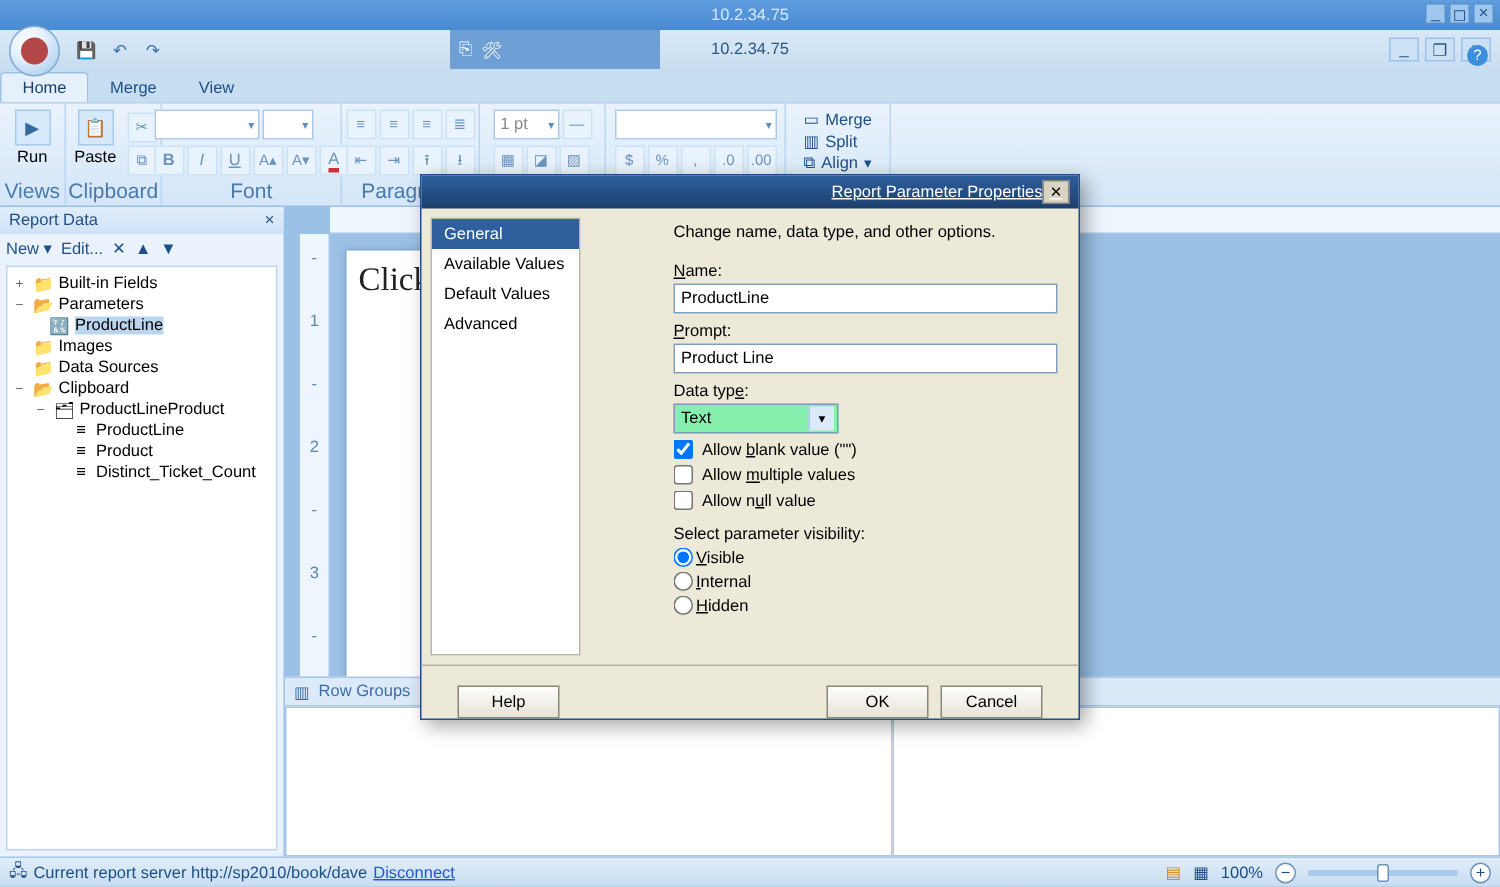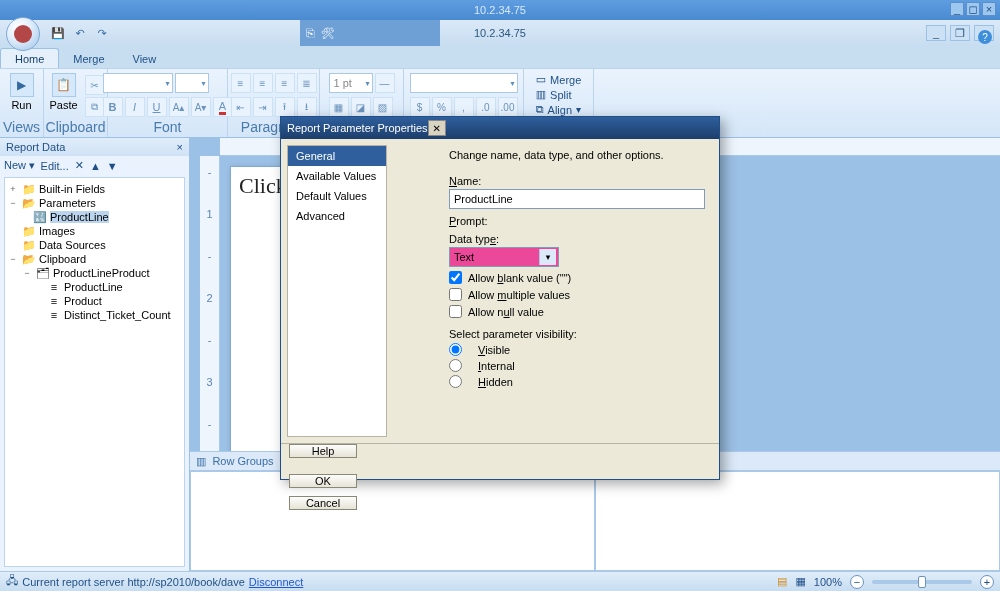--- a/index.html
+++ b/index.html
@@ -69,37 +69,37 @@
 
 .status{position:absolute;bottom:0;left:0;right:0;height:20px;background:linear-gradient(#e0edfa,#c7ddf0);display:flex;align-items:center;padding:0 6px;color:#1f4f87;border-top:1px solid #aac9e8;gap:4px;}
 .status .link{color:#2257d6;text-decoration:underline;cursor:pointer;}
 .status .right{margin-left:auto;display:flex;align-items:center;gap:8px;}
 .zoom-track{width:100px;height:4px;background:#aac9e8;position:relative;border-radius:2px;}
 .zoom-thumb{position:absolute;top:-4px;left:46px;width:8px;height:12px;background:#fff;border:1px solid #6b93bd;border-radius:2px;}
 .circ{width:14px;height:14px;border:1px solid #6b93bd;border-radius:50%;display:flex;align-items:center;justify-content:center;cursor:pointer;background:#fff;}
 
 
 .dialog{position:absolute;top:116px;left:280px;width:440px;height:364px;background:#ece9d8;border:1px solid #1f4f87;box-shadow:4px 4px 12px rgba(0,0,0,.35);display:flex;flex-direction:column;z-index:100;}
-.dlg-title{height:22px;background:linear-gradient(#2f5f9d,#1c3e6b);color:#fff;display:flex;align-items:center;padding:0 6px;justify-content:flex-start;}
+.dlg-title{height:22px;background:linear-gradient(#2f5f9d,#1c3e6b);color:#fff;display:flex;align-items:center;padding:0 6px;justify-content:flex-end;text-decoration:underline;}
 .dlg-title .x{width:18px;height:16px;background:#d9d3c1;color:#000;display:flex;align-items:center;justify-content:center;border:1px solid #888;cursor:pointer;font-size:10px;}
 .dlg-body{flex:1;display:flex;}
 .dlg-nav{width:100px;background:#fff;border:1px solid #b7b4a5;margin:6px 0 6px 6px;}
 .dlg-nav div{padding:4px 8px;cursor:pointer;}
 .dlg-nav .act{background:#2f5f9d;color:#fff;}
 .dlg-main{flex:1;padding:10px 14px;color:#000;margin-left:48px;}
 .dlg-main .hd{margin-bottom:14px;}
 .fld-lbl{margin-top:6px;}
 .fld-lbl u{text-decoration:underline;}
 .txt{width:100%;height:20px;border:1px solid #7f9db9;background:#fff;padding:0 4px;margin-top:2px;}
-.sel-dd{width:110px;height:20px;border:1px solid #7f9db9;background:#ec4899;display:flex;align-items:center;padding:0 4px;position:relative;margin-top:2px;}
+.sel-dd{width:110px;height:20px;border:1px solid #7f9db9;background:#86efac;display:flex;align-items:center;padding:0 4px;position:relative;margin-top:2px;}
 .sel-dd::after{content:"▾";position:absolute;right:2px;top:1px;width:16px;height:16px;background:#dbe9f8;display:flex;align-items:center;justify-content:center;border-left:1px solid #aac9e8;font-size:9px;}
 .chk{display:flex;align-items:center;gap:6px;margin-top:4px;}
 .chk input{margin:0;}
-.rad{display:flex;align-items:center;gap:16px;margin-top:3px;}
-.dlg-foot{height:36px;border-top:1px solid #b7b4a5;display:flex;align-items:flex-start;padding:0 8px;gap:8px;flex-direction:column;}
+.rad{display:flex;align-items:center;gap:2px;margin-top:3px;}
+.dlg-foot{height:36px;border-top:1px solid #b7b4a5;display:flex;align-items:flex-end;padding:0 24px;gap:8px;}
 .btn{min-width:68px;height:22px;background:linear-gradient(#fdfdfc,#e6e3d6);border:1px solid #8a8877;display:flex;align-items:center;justify-content:center;cursor:pointer;}
 .spacer{flex:1;}
 </style>
 </head>
 <body>
 
 <div class="outer-titlebar">
   <span class="ip">10.2.34.75</span>
   <div class="outer-ctrls">
     <div>_</div>
@@ -362,20 +362,21 @@
       <div>Default Values</div>
       <div>Advanced</div>
     </div>
     <div class="dlg-main">
       <div class="hd">Change name, data type, and other options.</div>
 
       <div class="fld-lbl"><u>N</u>ame:</div>
       <input class="txt" value="ProductLine" style="">
 
       <div class="fld-lbl"><u>P</u>rompt:</div>
+      <input class="txt" value="Product Line" style="">
 
       <div class="fld-lbl">Data typ<u>e</u>:</div>
       <div class="sel-dd">
           <span>Text</span>
         </div>
 
       <div class="chk">
           <input type="checkbox" checked="" style="">
           <span>Allow <u>b</u>lank value ("")</span>
         </div>

